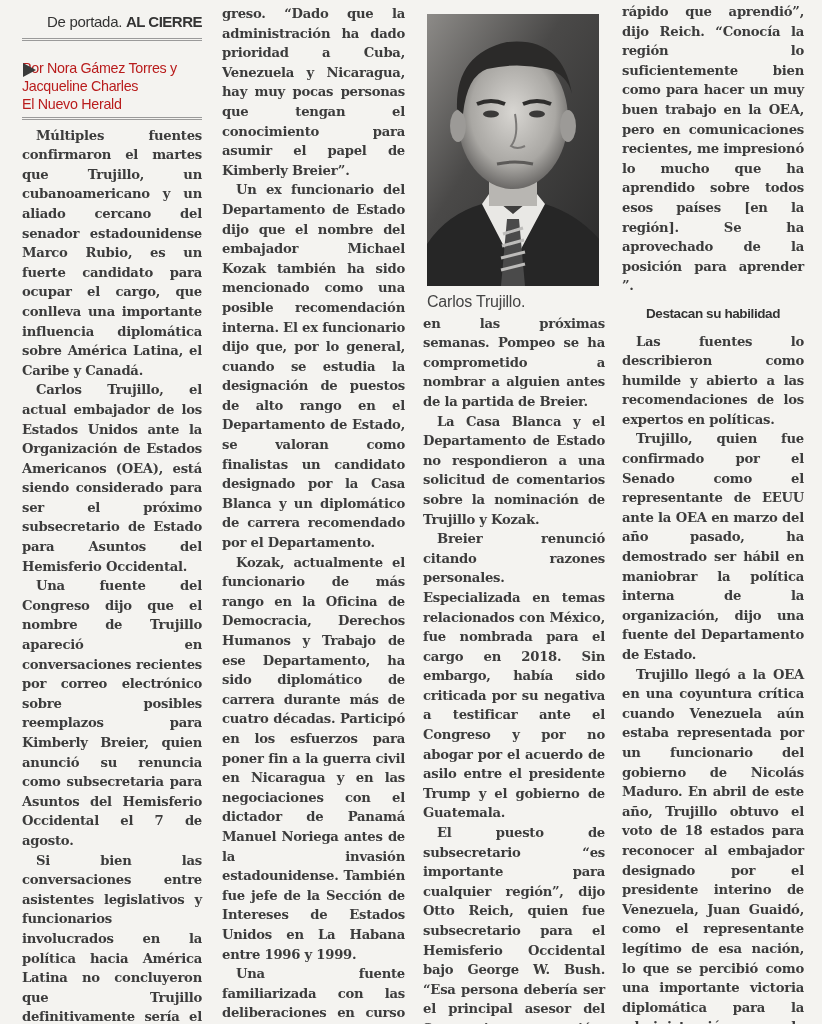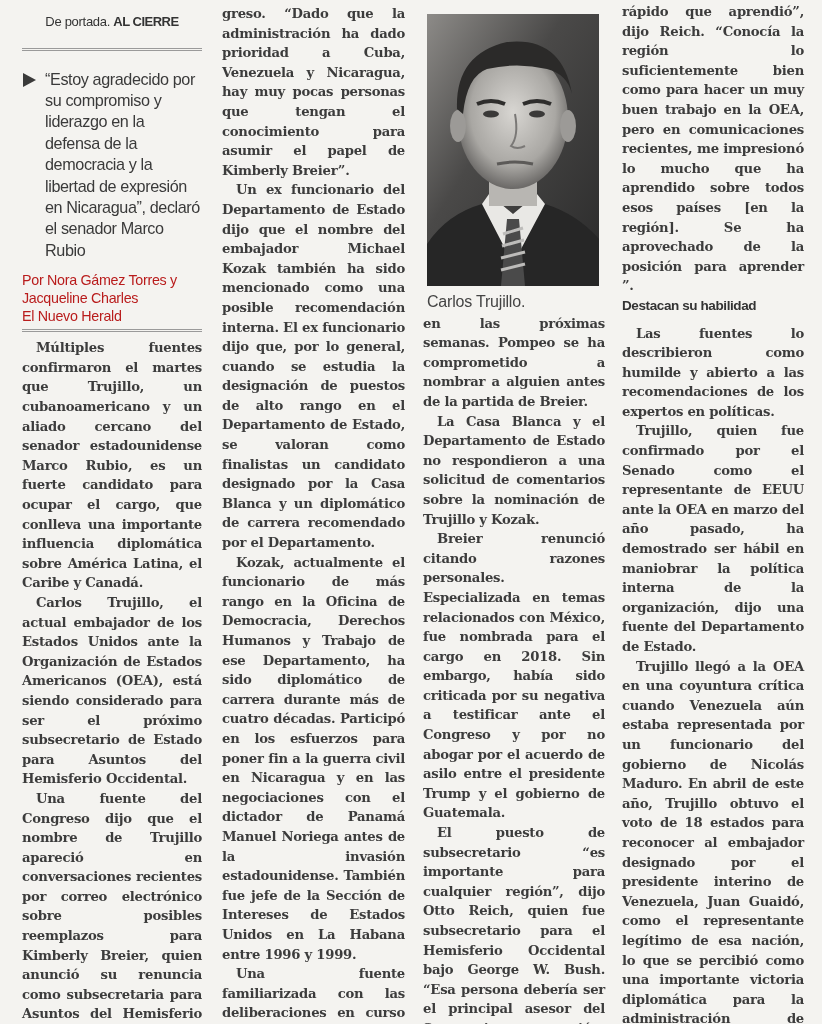--- a/index.html
+++ b/index.html
@@ -20,24 +20,24 @@
   }
   .col p { margin: 0; text-indent: 14px; font-weight: bold; }
   .col p.noindent { text-indent: 0; }
   #c1 { left: 22px; width: 180px; }
   #c2 { left: 222px; width: 183px; top: 4px; }
   #c3 { left: 423px; width: 182px; top: 0; }
   #c4 { left: 622px; width: 182px; top: 2px; }
 
   .section-label {
     font-family: "Liberation Sans", sans-serif;
-    font-size: 13px; color: #333; letter-spacing: -0.3px;
-    padding-top: 12px; padding-bottom: 16px;
+    font-size: 15px; color: #333; letter-spacing: -0.3px;
+    padding-top: 12px; padding-bottom: 6px;
     border-bottom: 3px double #9a9a9a;
-    text-align: center;
+    text-align: right;
   }
   .section-label .strong { font-weight: bold; letter-spacing: -0.5px; }
 
   .pull-quote {
     font-family: "Liberation Sans", sans-serif;
     font-size: 16.2px; line-height: 21.4px; color: #3a3a3a;
     text-align: left; letter-spacing: -0.4px;
     margin-top: 18px; padding-left: 23px; position: relative;
   }
   .pull-quote .arrow {
@@ -53,42 +53,41 @@
     margin-top: 10px; padding-bottom: 4px;
     border-bottom: 3px double #9a9a9a;
     margin-bottom: 6px;
   }
   .subhead {
     font-family: "Liberation Sans", sans-serif;
     font-weight: bold; color: #333;
     text-align: left; letter-spacing: -0.4px;
   }
   #sub1 { font-size: 16px; margin: 8px 0 8px; }
-  #sub2 { font-size: 13.5px; margin: 0 0 8px; }
+  #sub2 { font-size: 13.5px; margin: 8px 0 8px; text-align: center; }
 
   .photo-wrap { margin-top: 14px; }
   .photo {
     width: 172px; height: 272px; margin-left: 4px;
     background: #3b3b3b; position: relative; overflow: hidden;
   }
   .photo svg { display: block; }
   .caption {
     font-family: "Liberation Sans", sans-serif;
     font-size: 16px; color: #444; margin: 6px 0 2px 4px;
     text-align: left; letter-spacing: -0.2px;
   }
 </style>
 </head>
 <body>
 
 <div class="col" id="c1">
   <div class="section-label"><span>De portada. </span><span class="strong">AL CIERRE</span></div>
   <div class="pull-quote">
     <span class="arrow"></span>
-    <span>“Estoy agradecido por su compromiso y liderazgo en la defensa de la democracia y la libertad de expresión en Nicaragua”, declaró el senador Marco Rubio</span>
   </div>
   <div class="byline">
     <div>Por Nora Gámez Torres y</div>
     <div>Jacqueline Charles</div>
     <div>El Nuevo Herald</div>
   </div>
   <p>Múltiples fuentes confirmaron el martes que Trujillo, un cubanoamericano y un aliado cercano del senador estadounidense Marco Rubio, es un fuerte candidato para ocupar el cargo, que conlleva una importante influencia diplomática sobre América Latina, el Caribe y Canadá.</p>
   <p>Carlos Trujillo, el actual embajador de los Estados Unidos ante la Organización de Estados Americanos (OEA), está siendo considerado para ser el próximo subsecretario de Estado para Asuntos del Hemisferio Occidental.</p>
   <p>Una fuente del Congreso dijo que el nombre de Trujillo apareció en conversaciones recientes por correo electrónico sobre posibles reemplazos para Kimberly Breier, quien anunció su renuncia como subsecretaria para Asuntos del Hemisferio Occidental el 7 de agosto.</p>
   <p>Si bien las conversaciones entre asistentes legislativos y funcionarios involucrados en la política hacia América Latina no concluyeron que Trujillo definitivamente sería el candidato de Trump para el puesto, nadie más fue mencionado como un reemplazo potencial para Breier.</p>

